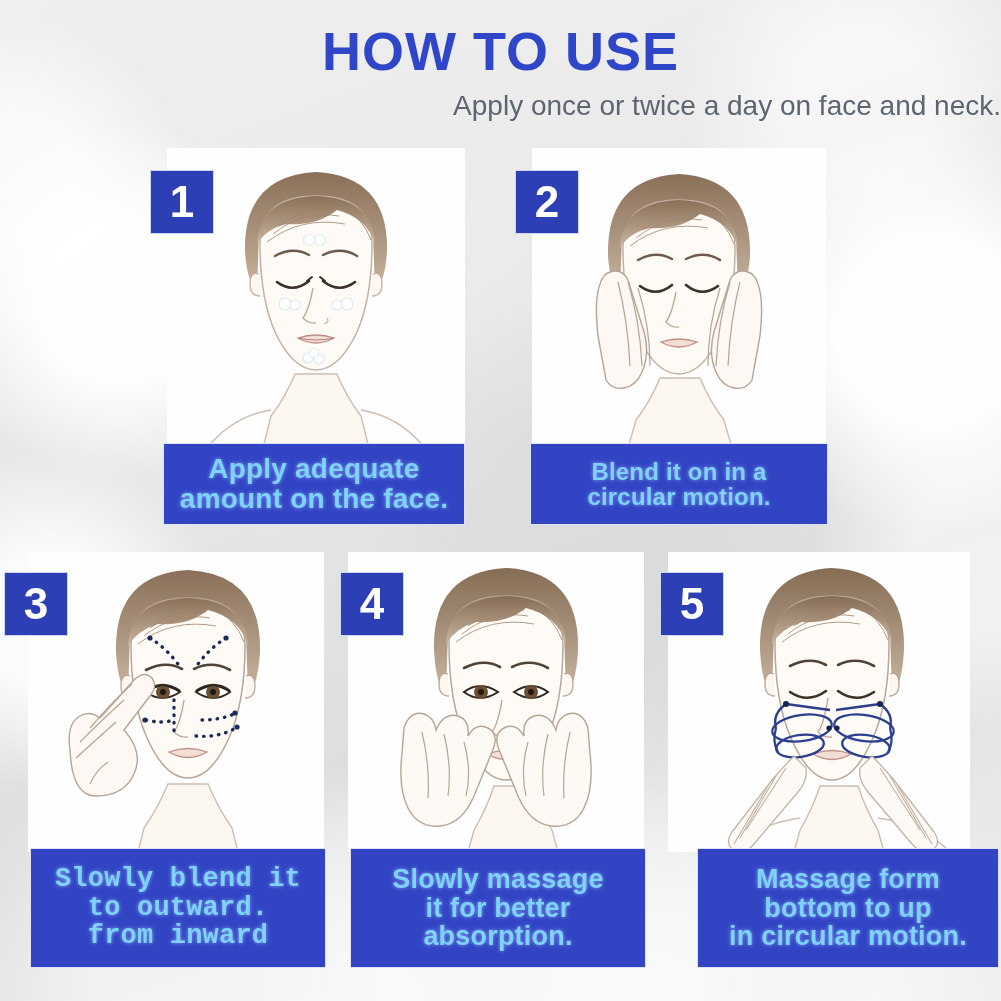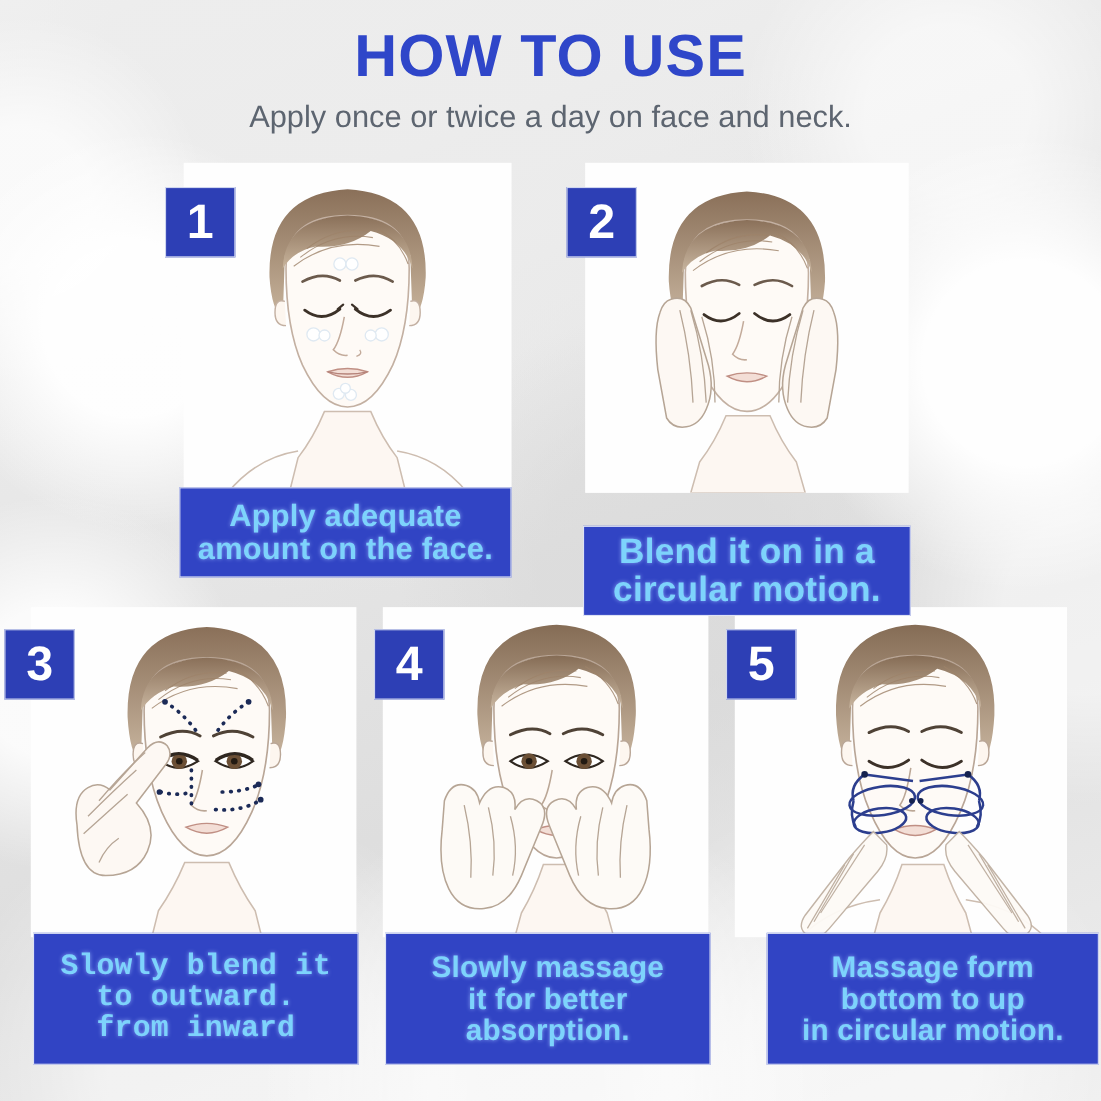--- a/index.html
+++ b/index.html
@@ -26,21 +26,21 @@
       linear-gradient(160deg,#f2f2f2 0%,#e6e6e6 40%,#dedede 65%,#eeeeee 100%);
   }
   
   .hdr{position:absolute;left:0;right:0;top:0;text-align:center;}
   .hdr-title{
     font-size:54px;font-weight:700;color:#2f46c9;letter-spacing:1px;
     line-height:1;margin-top:24px;
     font-family:"Liberation Sans","DejaVu Sans",sans-serif;
   }
   .hdr-sub{
-    font-size:28px;color:#5d6570;margin-top:14px;line-height:1;font-weight:400;
+    font-size:28px;color:#5d6570;margin-top:14px;line-height:1;font-weight:400;text-align:right;
   }
   
   .card{position:absolute;}
   .photo{
     position:absolute;left:0;top:0;right:0;bottom:0;
     background:#fdfdfd;overflow:hidden;
   }
   .badge{
     position:absolute;z-index:6;
     background:#2d3fb5;border:1px solid #cfd6ef;
@@ -179,21 +179,21 @@
         <g fill="none" stroke="#b6a595" stroke-width="1.2">
           <path d="M208 134 q-10 40 -12 84"></path>
           <path d="M198 134 q-12 40 -14 84"></path>
           <path d="M188 140 q-12 38 -12 78"></path>
         </g>
       </svg>
     </div>
     <div class="badge" style="left:-17px;top:22px;width:62px;height:62px;font-size:44px;">
       <span>2</span>
     </div>
-    <div class="caption" style="left:-2px;top:295px;width:296px;height:80px;font-size:32px;margin-top:35px;">
+    <div class="caption" style="left:-2px;top:295px;width:296px;height:80px;font-size:24px;">
       <span>Blend it on in a</span>
       <span>circular motion.</span>
     </div>
   </div>
 
   <div class="card" style="left:28px;top:552px;width:296px;height:300px;">
     <div class="photo">
       <svg viewBox="0 0 296 300" width="296" height="300">
         <defs>
           <linearGradient id="hair3" x1="0" y1="0" x2="0" y2="1">

